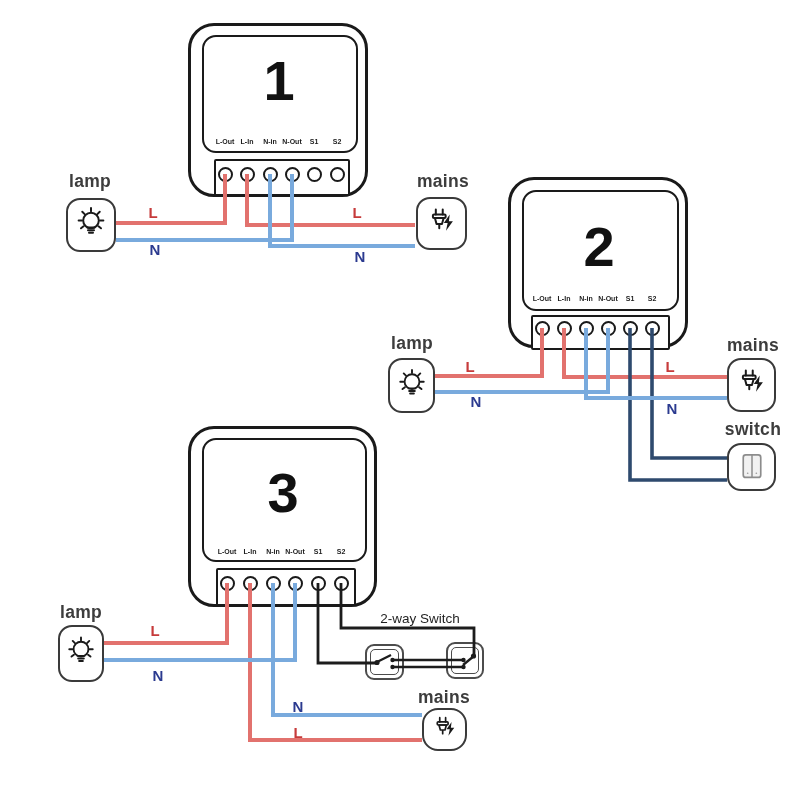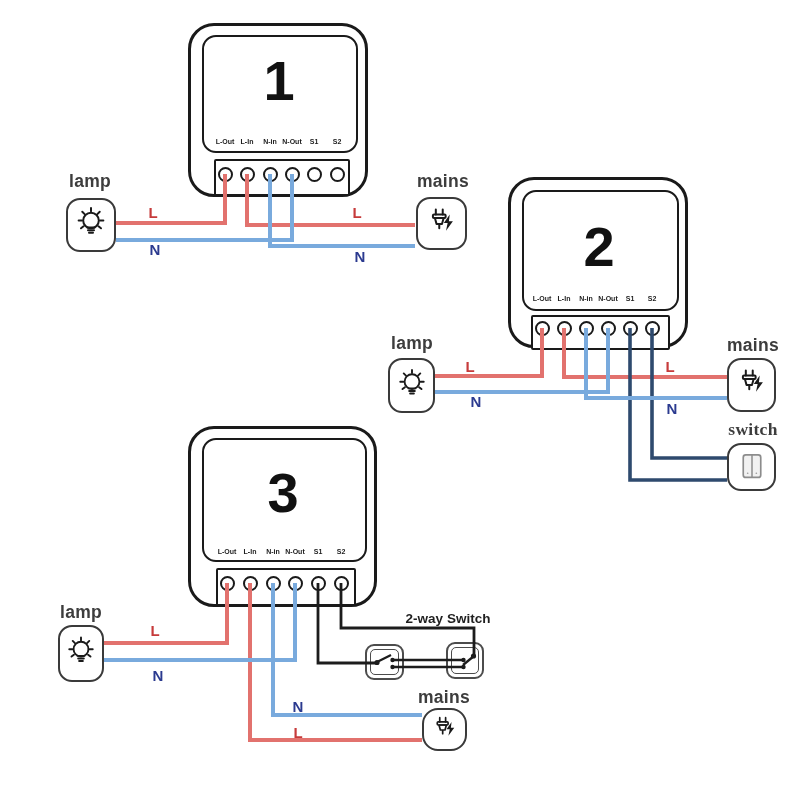--- a/index.html
+++ b/index.html
@@ -33,22 +33,22 @@
   .w-red{stroke:var(--live-wire);stroke-width:4;}
   .w-blue{stroke:var(--neutral-wire);stroke-width:4;}
   .w-navy{stroke:var(--switch-wire);stroke-width:3.6;}
   .w-blk{stroke:var(--plain-wire);stroke-width:2.8;}
   .w-thin{stroke:var(--plain-wire);stroke-width:2.3;}
   .dot{fill:var(--plain-wire);}
   
   .wl{position:absolute;transform:translate(-50%,-50%);font-size:15px;font-weight:700;z-index:6;}
   .wl.l{color:var(--live-label);}
   .wl.n{color:var(--neutral-label);}
-  .twoway-label{position:absolute;transform:translate(-50%,-50%);font-size:13.5px;font-weight:700;
-                color:#1f1f1f;white-space:nowrap;z-index:6;margin-left:28px;}
+  .twoway-label{position:absolute;transform:translate(-50%,-50%);font-size:13.5px;font-weight:400;
+                color:#1f1f1f;white-space:nowrap;z-index:6;}
 </style>
 </head>
 <body>
 
 <div id="canvas">
 
   <div class="module" style="left:188px;top:23px;width:180px;height:174px;">
     <div class="outer"></div>
     <div class="inner" style="left:14px;top:12px;width:152px;height:114px;"></div>
     <span class="num" style="left:90px;top:57px;">1</span>
@@ -169,21 +169,21 @@
   </div>
   <div class="dev-label" style="left:753px;top:345px;">mains</div>
   <div class="dev-box" style="left:727px;top:358px;width:49px;height:54px;">
     <svg width="40" height="40" viewBox="0 0 44 44">
       <path class="ic" d="M15.2 6 V11.5 M22.8 6 V11.5"></path>
       <rect class="ic" x="12" y="11.5" width="14" height="4" rx="1.2"></rect>
       <path class="ic" d="M14.2 15.5 H23.8 L22 22 H16 Z M19 22 V26.8"></path>
       <path class="icf" d="M30.5 11.5 L24 21 h4.2 L26.4 29.5 L34 19 h-4.4 Z"></path>
     </svg>
   </div>
-  <div class="dev-label" style="left:753px;top:429px;font-family:Liberation Serif, serif;">switch</div>
+  <div class="dev-label" style="left:753px;top:429px;">switch</div>
   <div class="dev-box" style="left:727px;top:443px;width:49px;height:48px;">
     <svg width="40" height="40" viewBox="0 0 48 48">
       <rect x="13.5" y="9.5" width="21" height="27" rx="3" fill="#f1f1f1" stroke="#8c8c8c" stroke-width="2"></rect>
       <path d="M24 9.5 V36.5" fill="none" stroke="#8c8c8c" stroke-width="1.8"></path>
       <circle cx="18.8" cy="31.5" r="1" fill="#999"></circle>
       <circle cx="29.2" cy="31.5" r="1" fill="#999"></circle>
     </svg>
   </div>
   <div class="wl l" style="left:470px;top:366px;">L</div>
   <div class="wl n" style="left:476px;top:401px;">N</div>

